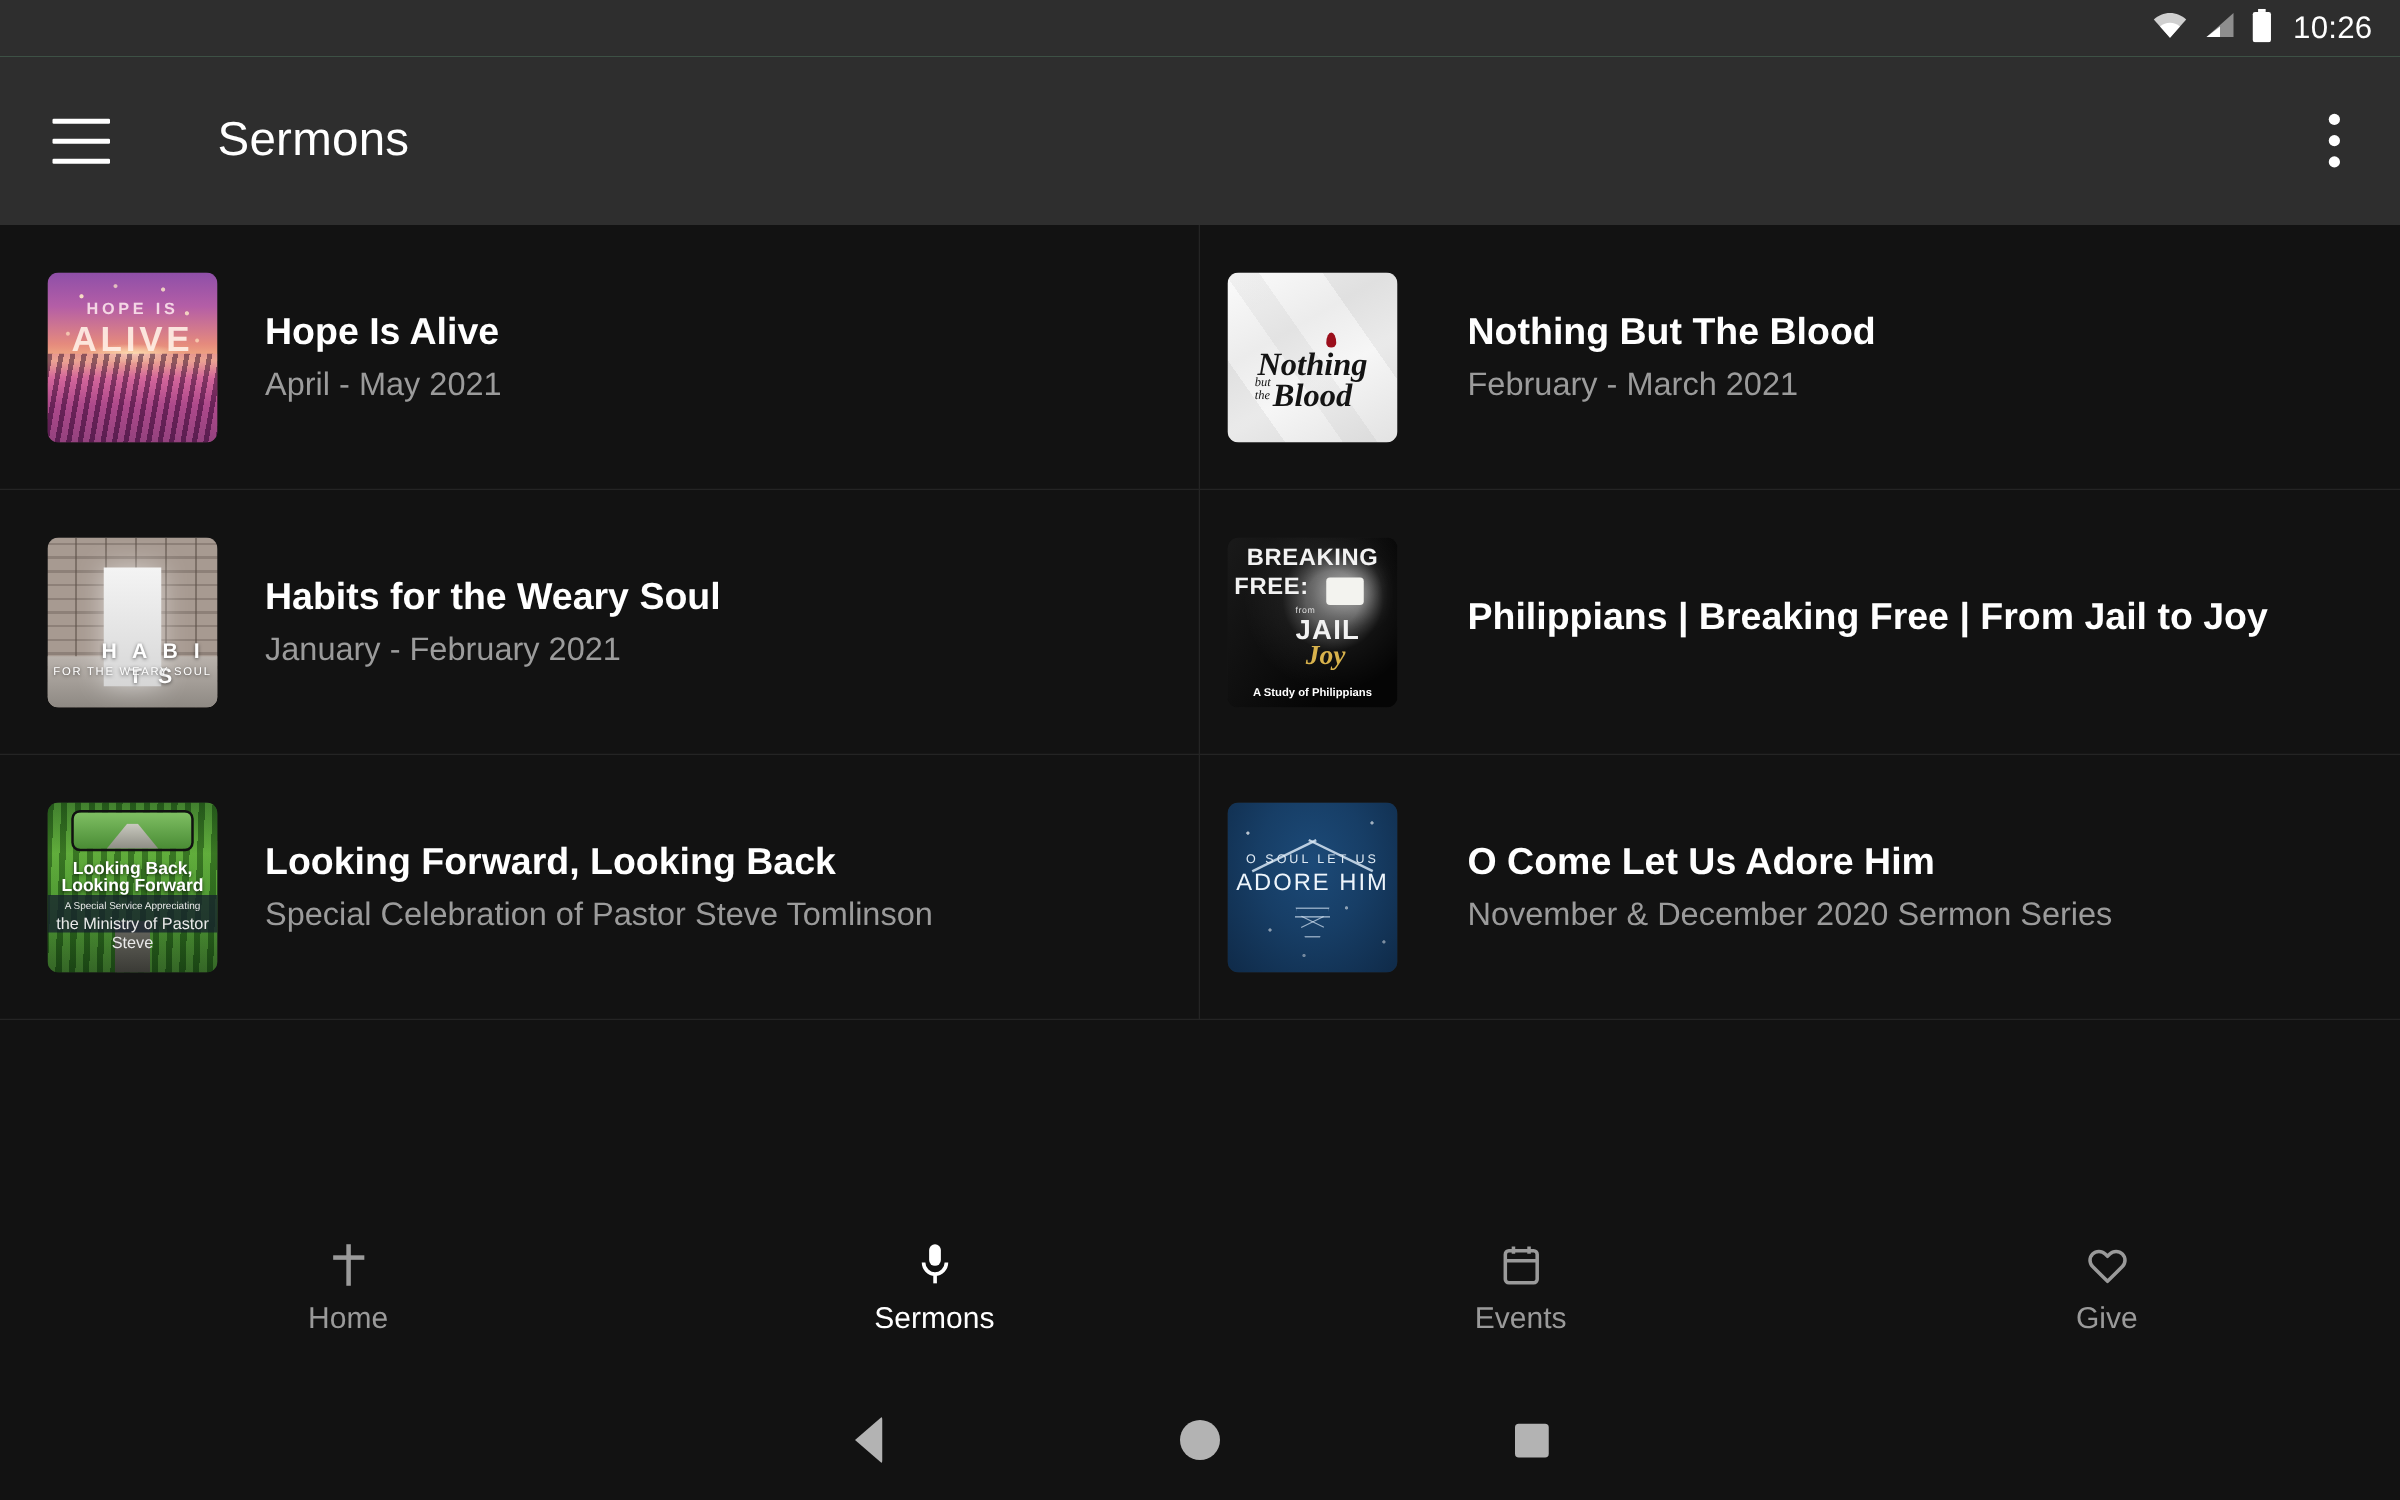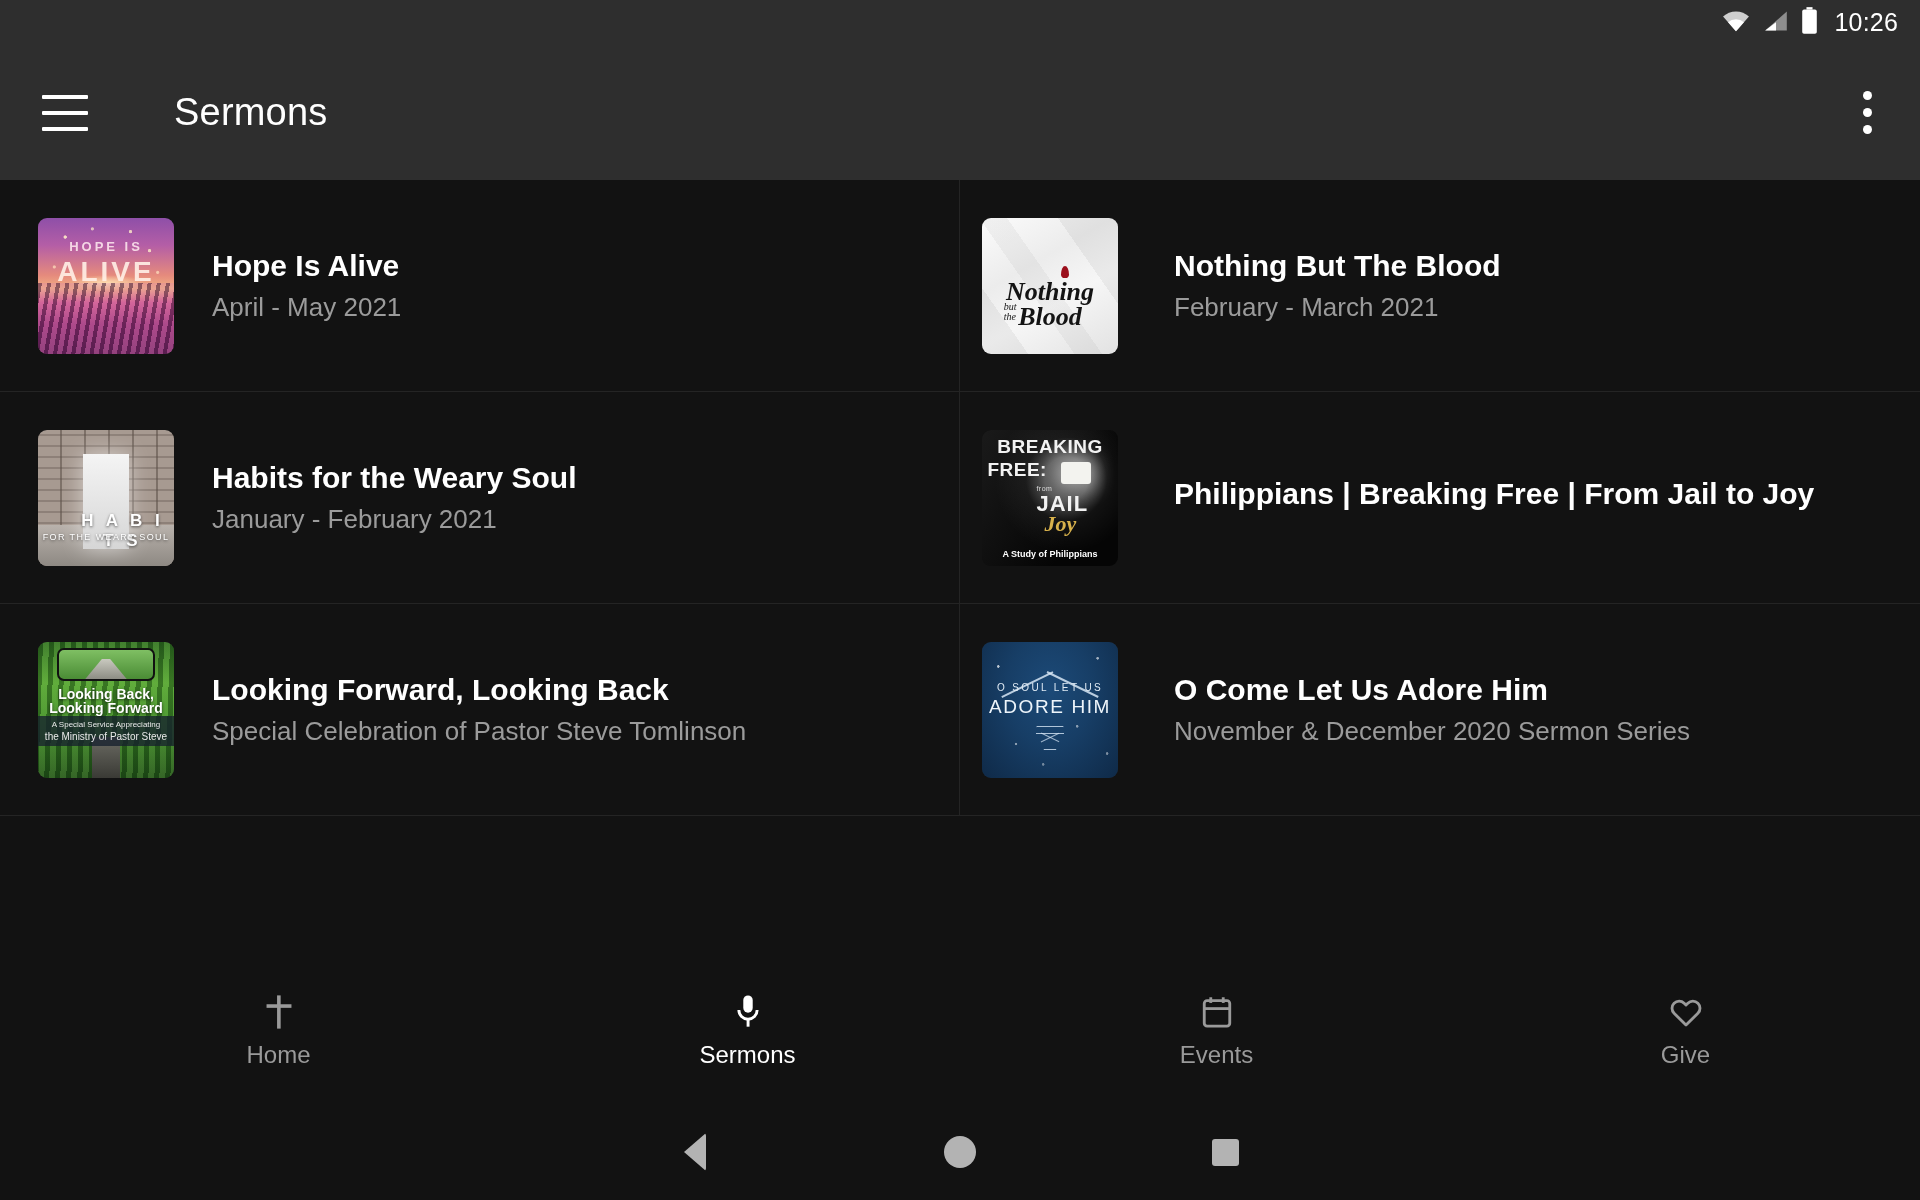--- a/index.html
+++ b/index.html
@@ -106,21 +106,21 @@
   
   .art-look { background:linear-gradient(180deg,#2f6b22 0%,#57a533 30%,#3f8a28 62%,#1f4a18 100%); }
   .art-look .blur { position:absolute; inset:0; background:repeating-linear-gradient(92deg, rgba(20,60,15,.45) 0 5px, rgba(130,200,90,.22) 5px 11px); }
   .art-look .road { position:absolute; left:40%; right:40%; bottom:0; top:70%; background:linear-gradient(180deg,#6b6b63,#3a3a35); }
   .art-look .mirror { position:absolute; left:14%; right:14%; top:5%; height:24%; background:linear-gradient(180deg,#7fbf63,#4a8c35); border:2px solid #111; border-radius:7px; }
   .art-look .mirror::after { content:""; position:absolute; left:28%; right:28%; bottom:0; top:30%; background:linear-gradient(180deg,#c9c9bf,#8d8d84); clip-path:polygon(40% 0,60% 0,100% 100%,0 100%); }
   .art-look .l1 { position:absolute; top:33%; left:0; right:0; text-align:center; color:#fff; font-size:14px; font-weight:bold; text-shadow:0 1px 3px rgba(0,0,0,.7); }
   .art-look .l2 { position:absolute; top:43%; left:0; right:0; text-align:center; color:#fff; font-size:14px; font-weight:bold; text-shadow:0 1px 3px rgba(0,0,0,.7); }
   .art-look .band { position:absolute; left:0; right:0; top:55%; height:22%; background:rgba(22,32,45,.78); }
   .art-look .l3 { position:absolute; top:58%; left:0; right:0; text-align:center; color:#e9e9e9; font-size:8px; }
-  .art-look .l4 { position:absolute; top:66%; left:0; right:0; text-align:center; color:#e9e9e9; font-size:10px; }
+  .art-look .l4 { position:absolute; top:66%; left:0; right:0; text-align:center; color:#e9e9e9; font-size:13px; }
 
   
   .art-adore { background:radial-gradient(ellipse at 50% 35%, #1c4a78 0%, #173e66 45%, #0f2a48 100%); }
   .art-adore .stars { position:absolute; inset:0; background:
       radial-gradient(circle at 12% 18%, rgba(255,255,255,.7) 1px, transparent 1.6px),
       radial-gradient(circle at 85% 12%, rgba(255,255,255,.6) 1px, transparent 1.6px),
       radial-gradient(circle at 70% 62%, rgba(255,255,255,.5) 1px, transparent 1.6px),
       radial-gradient(circle at 25% 75%, rgba(255,255,255,.5) 1px, transparent 1.6px),
       radial-gradient(circle at 92% 82%, rgba(255,255,255,.45) 1px, transparent 1.6px),
       radial-gradient(circle at 45% 90%, rgba(255,255,255,.4) 1px, transparent 1.6px); }

